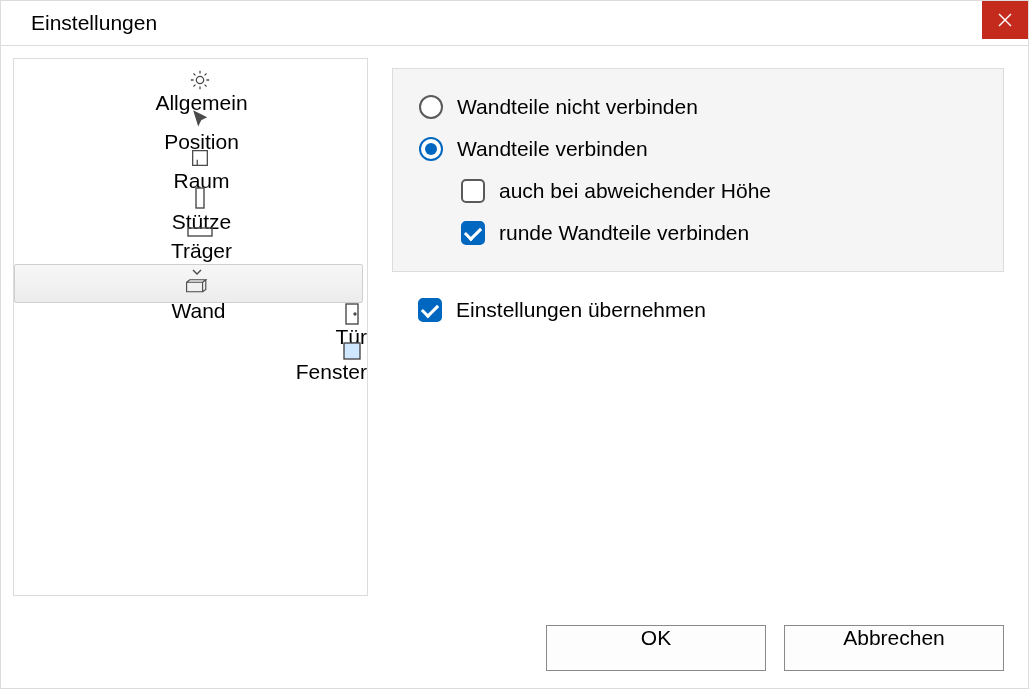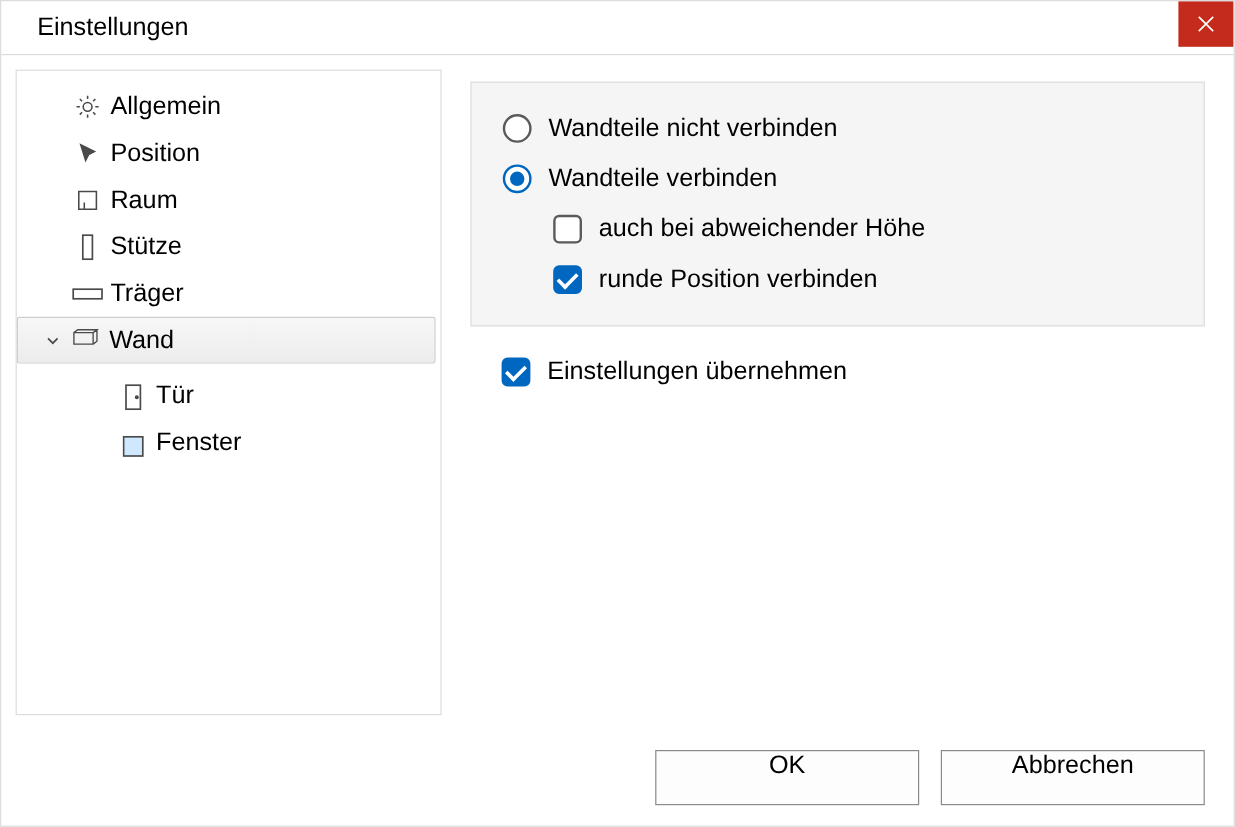--- a/index.html
+++ b/index.html
@@ -61,20 +61,21 @@
   }
   .tree { list-style: none; margin: 0; padding: 0; }
   .tree li { list-style: none; }
   .tree-row {
     display: flex;
     align-items: center;
     height: 39px;
     padding-left: 18px;
     cursor: pointer;
     font-size: 21px;
+    flex-direction: column;
   }
   .tree-row.child { padding-left: 18px; align-items: flex-end; }
   .tree-row .expander {
     width: 26px;
     display: flex;
     align-items: center;
     justify-content: center;
     color: #555;
   }
   .tree-row .expander.hidden { visibility: hidden; }
@@ -318,21 +319,21 @@
         <span>Wandteile verbinden</span>
       </div>
 
       <div class="check-row sub-indent">
         <span class="chk"></span>
         <span>auch bei abweichender Höhe</span>
       </div>
 
       <div class="check-row sub-indent">
         <span class="chk checked"></span>
-        <span>runde Position verbinden</span>
+        <span>runde Wandteile verbinden</span>
       </div>
     </div>
 
     <div class="check-row below-group">
       <span class="chk checked"></span>
       <span>Einstellungen übernehmen</span>
     </div>
   </div>
 </div>
 

